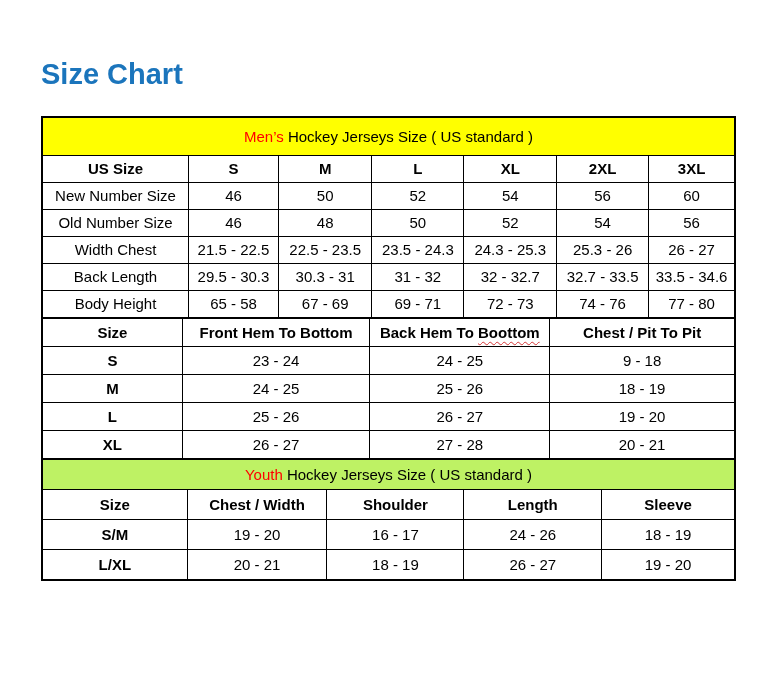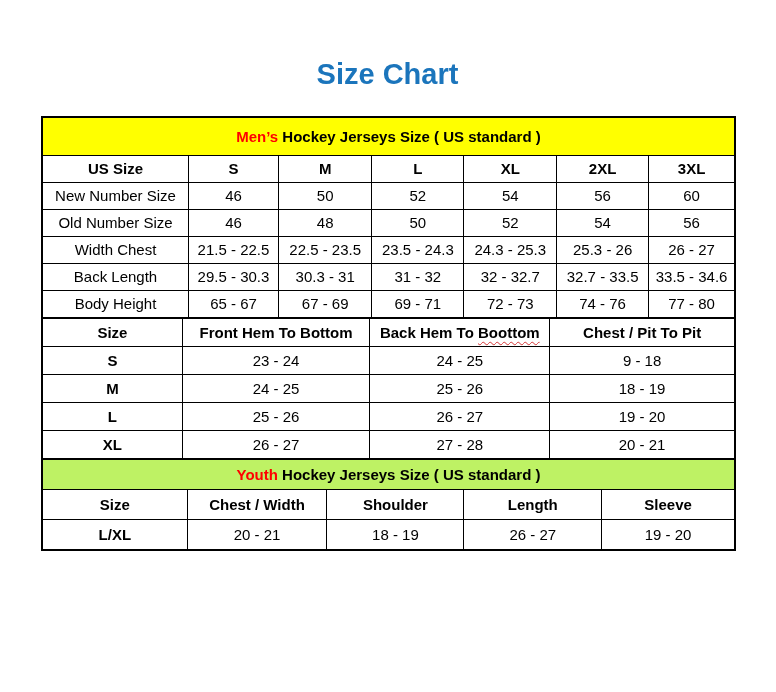--- a/index.html
+++ b/index.html
@@ -13,21 +13,21 @@
     font-family: "Liberation Sans", sans-serif;
     color: #000;
     overflow: hidden;
   }
   .page {
     padding-top: 58px;
   }
   .title {
     width: 693px;
     margin: 0 0 25px 41px;
-    text-align: center;
+    text-align: left;
     font-size: 29px;
     font-weight: bold;
     color: #1B75BC;
     letter-spacing: 0px;
   }
   .tables-wrap {
     width: 693px;
     margin-left: 41px;
     border: 1px solid #000;
   }
@@ -44,21 +44,21 @@
     font-size: 15px;
     line-height: 1.15;
     overflow: hidden;
   }
   table.size-table th {
     font-weight: bold;
   }
   td.band {
     background: #FFFF00;
     font-size: 17px;
-    font-weight: bold;
+    font-weight: normal;
   }
   .hl { color: #FF0000; }
   td.row-label-bold { font-weight: bold; }
   .misspelled {
     text-decoration-line: underline;
     text-decoration-style: wavy;
     text-decoration-color: #D43535;
     text-decoration-thickness: 1px;
     text-underline-offset: 3px;
   }
@@ -123,21 +123,21 @@
             <td>Back Length</td>
             <td>29.5 - 30.3</td>
             <td>30.3 - 31</td>
             <td>31 - 32</td>
             <td>32 - 32.7</td>
             <td>32.7 - 33.5</td>
             <td>33.5 - 34.6</td>
           </tr>
           <tr style="height: 27px;">
             <td>Body Height</td>
-            <td>65 - 67</td>
+            <td>65 - 58</td>
             <td>67 - 69</td>
             <td>69 - 71</td>
             <td>72 - 73</td>
             <td>74 - 76</td>
             <td>77 - 80</td>
           </tr>
         </tbody>
       </table>
       <table class="size-table">
         <colgroup>
@@ -191,20 +191,27 @@
           <tr style="height: 30px;">
             <td class="band" colspan="5" style="background: #bef264;"><span class="hl" style="color: rgb(255, 0, 0);">Youth</span><span> Hockey Jerseys Size ( US standard )</span></td>
           </tr>
           <tr style="height: 30px;">
             <th>Size</th>
             <th>Chest / Width</th>
             <th>Shoulder</th>
             <th>Length</th>
             <th>Sleeve</th>
           </tr>
+          <tr style="height: 30px;">
+            <td class="row-label-bold">S/M</td>
+            <td>19 - 20</td>
+            <td>16 - 17</td>
+            <td>24 - 26</td>
+            <td>18 - 19</td>
+          </tr>
           <tr style="height: 30px; border-radius: 8px;">
             <td class="row-label-bold">L/XL</td>
             <td>20 - 21</td>
             <td>18 - 19</td>
             <td>26 - 27</td>
             <td>19 - 20</td>
           </tr>
         </tbody>
       </table>
     </div>

